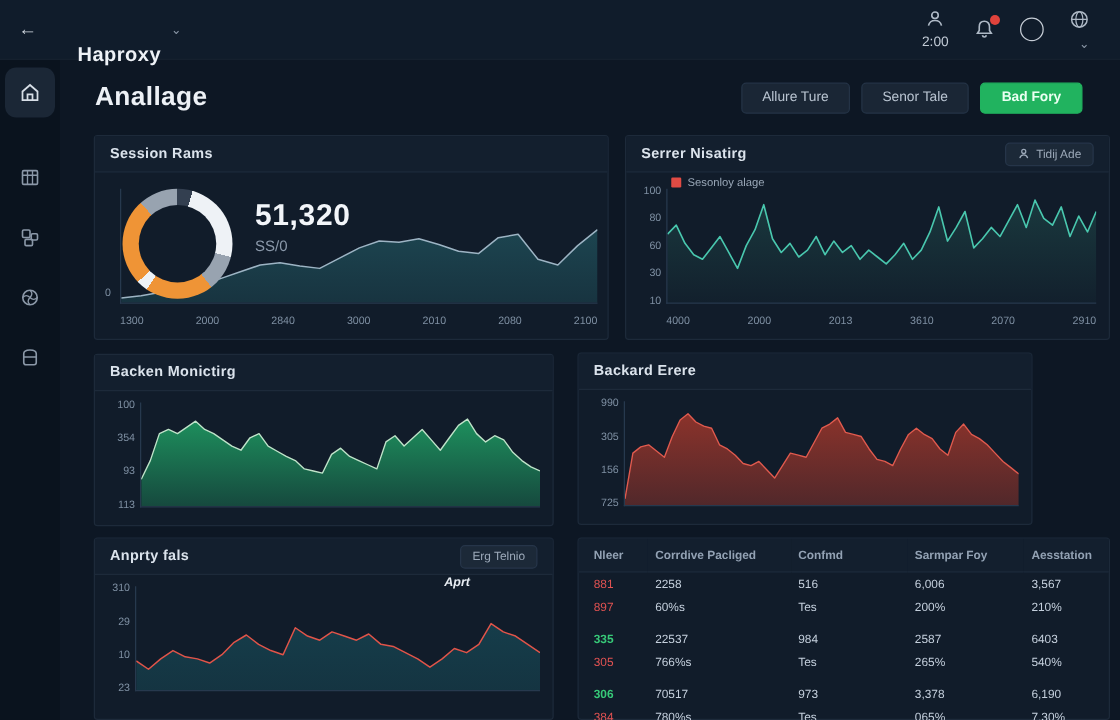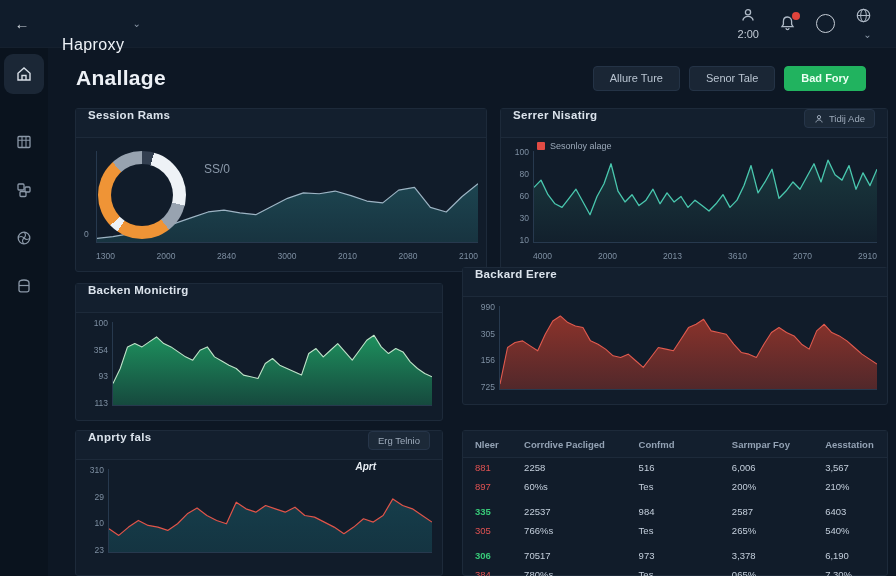--- a/index.html
+++ b/index.html
@@ -5,21 +5,21 @@
   * { margin:0; padding:0; box-sizing:border-box; }
   body { background:#06090e; font-family:"Liberation Sans", sans-serif; }
   .stage { position:relative; width:896px; height:576px; overflow:hidden;
            background:#0d1724; color:#dfe6ee; }
 
   
   .topbar { position:absolute; top:0; left:0; right:0; height:48px;
             background:#101c2b; display:flex; align-items:center;
             border-bottom:1px solid #15202e; z-index:5; }
   .back-btn { width:44px; text-align:center; color:#cfd6de; font-size:15px; cursor:pointer; }
-  .app-title { font-size:16px; font-weight:400; color:#eef2f7; margin-left:18px; letter-spacing:.4px;margin-top:42px; }
+  .app-title { font-size:16px; font-weight:700; color:#eef2f7; margin-left:18px; letter-spacing:.4px;margin-top:42px; }
   .app-chevron { color:#8b98a8; font-size:10px; margin-left:8px; }
   .topbar-right { margin-left:auto; display:flex; align-items:center; gap:20px; padding-right:24px; }
   .tb-item { display:flex; align-items:center; gap:5px; color:#aeb9c6;flex-direction:column; }
   .tb-time { font-size:11px; color:#c2cbd6; }
   .bell-wrap { position:relative; }
   .bell-dot { position:absolute; top:-3px; right:-4px; width:8px; height:8px;
               border-radius:50%; background:#e0433c; }
   .avatar-ring { width:19px; height:19px; border:1.6px solid #c6cdd6; border-radius:50%; }
 
   
@@ -36,31 +36,31 @@
                display:flex; align-items:center; }
   .page-title { font-size:21px; font-weight:700; color:#edf1f6; letter-spacing:.3px; }
   .head-actions { margin-left:auto; display:flex; gap:9px; }
   .btn { height:25px; padding:0 16px; border-radius:4px; font-size:11px;
          display:flex; align-items:center; background:#1a2635; color:#b9c4d1;
          border:1px solid #243346; cursor:pointer; white-space:nowrap; }
   .btn.primary { background:#21b35f; border-color:#21b35f; color:#eafff2; font-weight:600; }
 
   
   .panel { position:absolute; background:#111c2a; border:1px solid #1d2a3a; border-radius:3px; }
-  .panel-header { height:29px; display:flex; padding:0 12px;
+  .panel-header { height:29px; display:flex; align-items:center; padding:0 12px;
                   border-bottom:1px solid #1d2a3a; background:#131f2e; }
   .panel-title { font-size:11.5px; font-weight:600; color:#dbe3ec; letter-spacing:.3px; }
   .panel-badge { margin-left:auto; height:19px; padding:0 9px; border-radius:4px;
                  background:#1c2938; border:1px solid #263549; color:#9daaba;
                  font-size:9.5px; display:flex; align-items:center; gap:5px; cursor:pointer; }
 
   #panel-session  { left:27px;  top:60px;  width:412px; height:164px; }
   #panel-server   { left:452px; top:60px;  width:388px; height:164px; }
   #panel-backend  { left:27px;  top:235px; width:368px; height:138px; }
-  #panel-errors   { left:414px; top:219px; width:426px; height:138px; }
+  #panel-errors   { left:414px; top:234px; width:364px; height:138px; }
   #panel-anomaly  { left:27px;  top:382px; width:368px; height:146px; }
   #panel-table    { left:414px; top:382px; width:426px; height:146px; }
 
   .chart-box { position:absolute; border-left:1px solid #27394e; border-bottom:1px solid #27394e; }
   #session-chart { left:20px; right:8px; top:42px; bottom:28px; }
   #server-chart  { left:32px; right:10px; top:42px; bottom:28px; }
   #backend-chart { left:36px; right:10px; top:38px; bottom:14px; }
   #errors-chart  { left:36px; right:10px; top:38px; bottom:14px; }
   #anomaly-chart { left:32px; right:10px; top:38px; bottom:22px; }
 
@@ -212,20 +212,21 @@
           <span>2840</span>
           <span>3000</span>
           <span>2010</span>
           <span>2080</span>
           <span>2100</span>
         </div>
       <div class="donut" style="background: conic-gradient(rgb(51, 63, 80) 0deg, rgb(51, 63, 80) 16deg, rgb(238, 242, 246) 16deg, rgb(238, 242, 246) 104deg, rgb(152, 163, 176) 104deg, rgb(152, 163, 176) 142deg, rgb(239, 148, 54) 142deg, rgb(239, 148, 54) 214deg, rgb(238, 242, 246) 214deg, rgb(238, 242, 246) 226deg, rgb(239, 148, 54) 226deg, rgb(239, 148, 54) 318deg, rgb(152, 163, 176) 318deg, rgb(152, 163, 176) 360deg);">
         <div class="donut-hole"></div>
       </div>
       <div class="stat-block">
+        <div class="stat-number">51,320</div>
         <div class="stat-sub">SS/0</div>
       </div>
     </div>
 
     <div class="panel" id="panel-server">
       <div class="panel-header">
         <span class="panel-title">Serrer Nisatirg</span>
         <span class="panel-badge">
           <svg width="10" height="10" viewBox="0 0 16 16">
             <circle cx="8" cy="5" r="2.6" fill="none" stroke="#9daaba" stroke-width="1.6"></circle>

